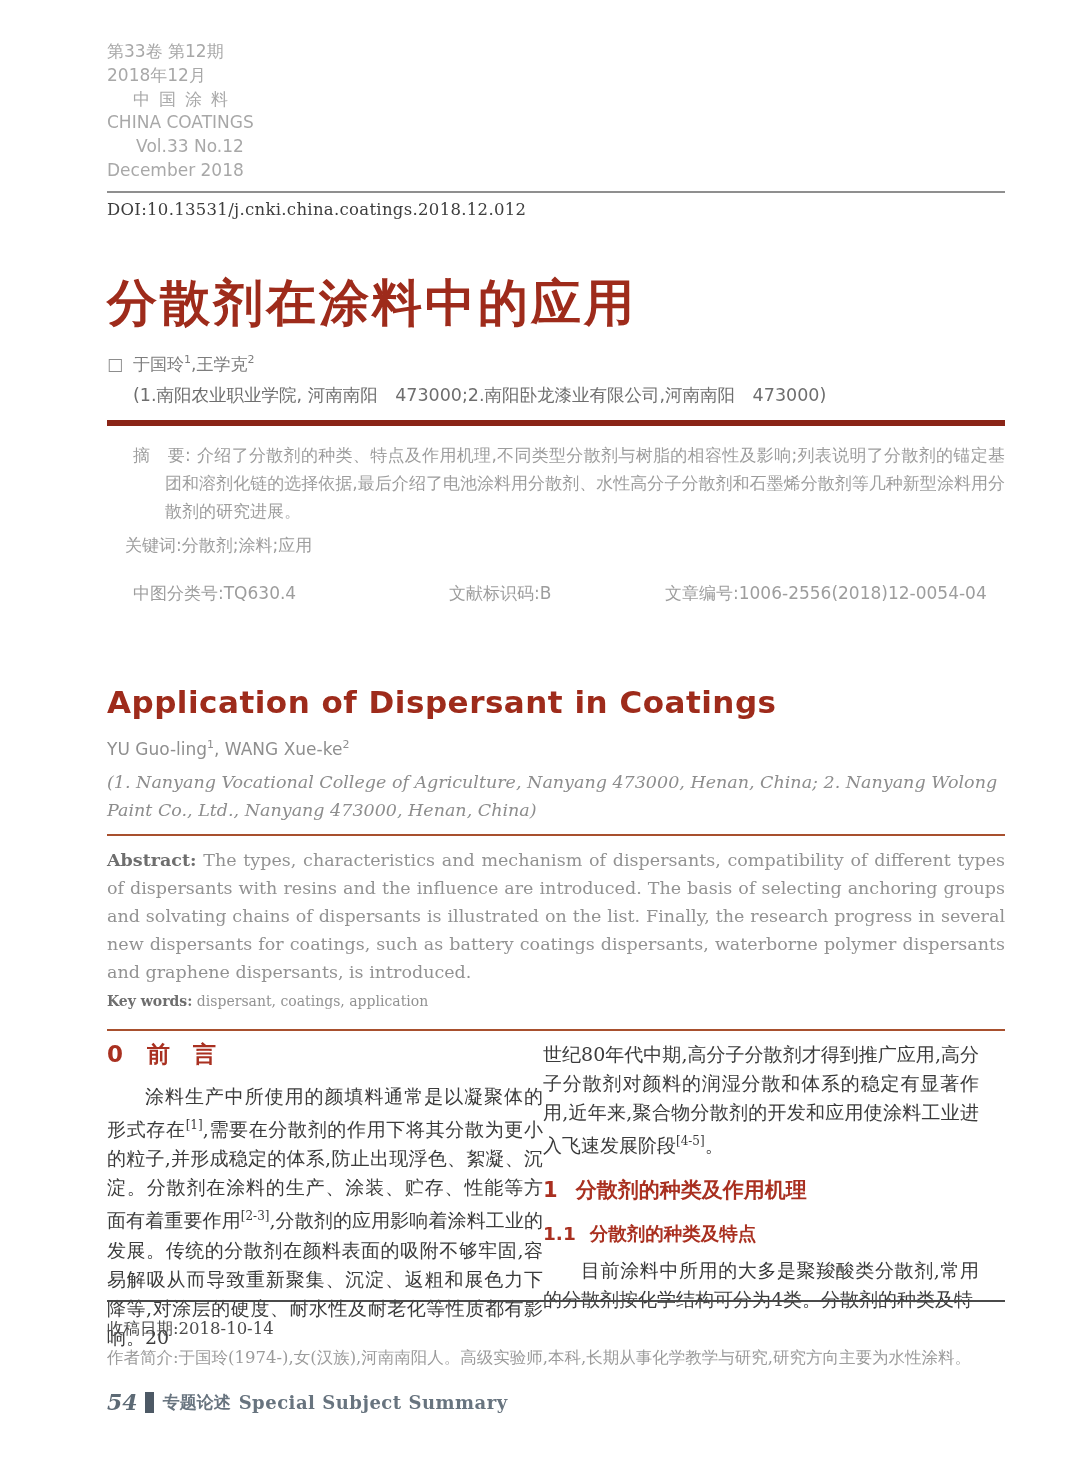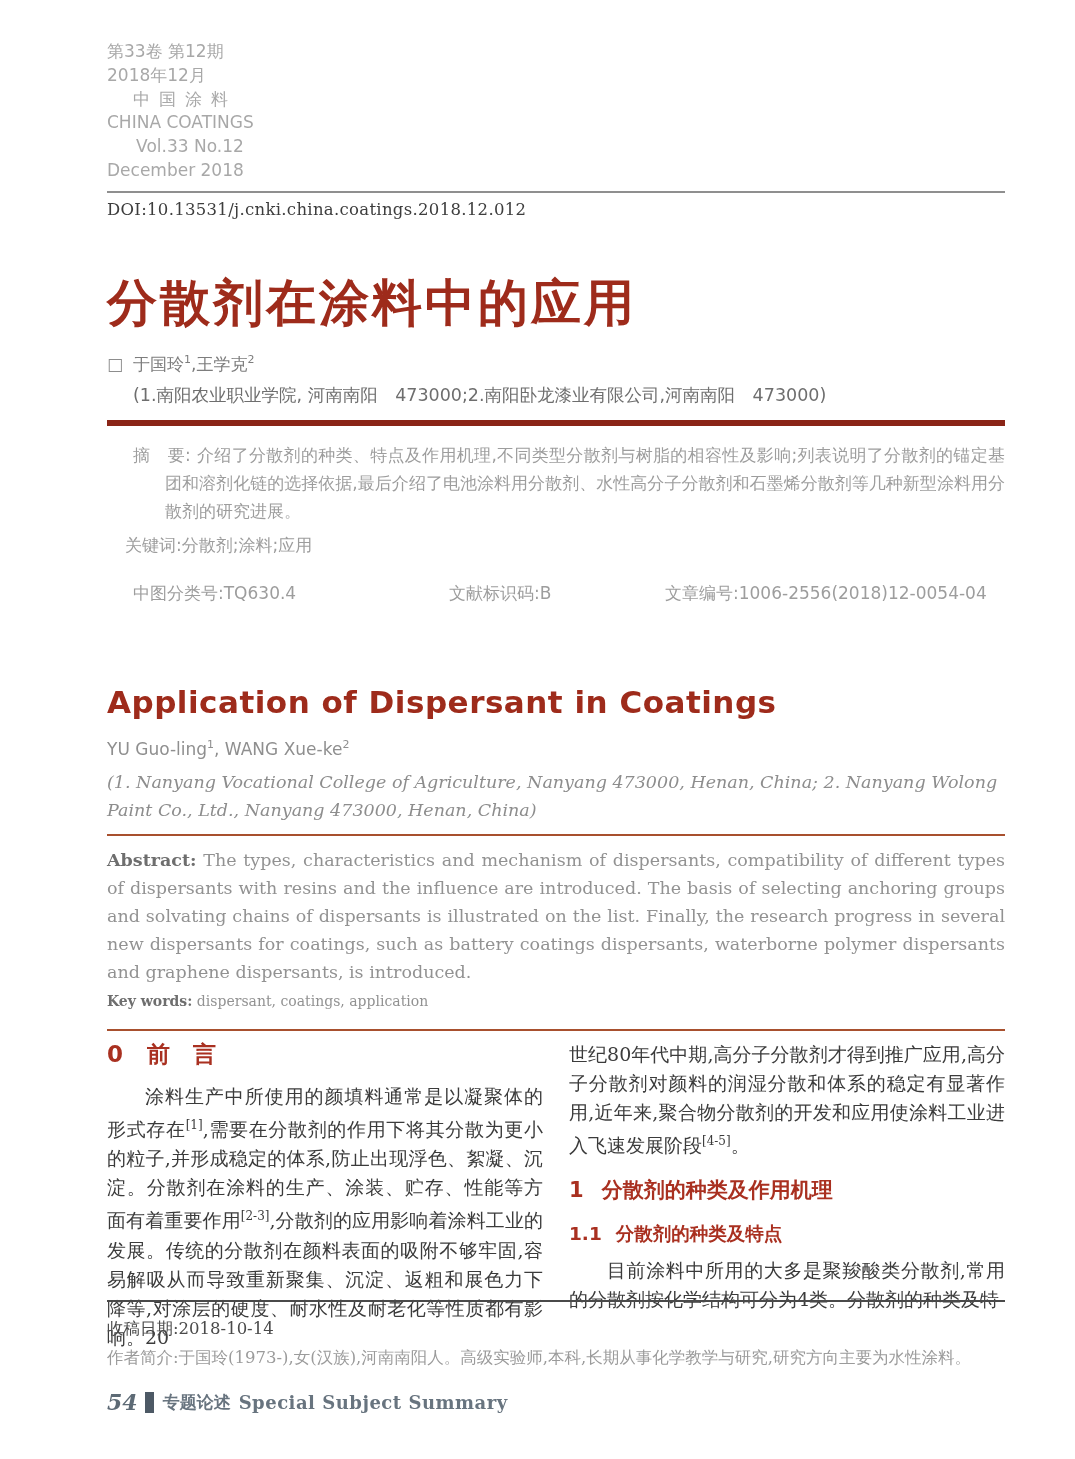--- a/index.html
+++ b/index.html
@@ -57,21 +57,21 @@
   .en-affil { margin-top:9px; font-style:italic; color:#8d8d8d;
     font-size:17.5px; line-height:28px; }
   .thin-rule { border-top:2px solid #a8502e; margin-top:10px; }
   .en-abstract { margin-top:10px; color:#929292; font-size:17.5px;
     line-height:28px; text-align:justify; }
   .en-abstract b, .en-kw b { color:#6e6e6e; }
   .en-kw { margin-top:1px; color:#929292; font-size:14px; line-height:28px; }
   .thin-rule2 { border-top:2px solid #a8502e; margin-top:14px; }
 
   
-  .columns { display:flex; gap:26px; }
+  .columns { display:flex; }
   .col { width:436px; font-size:19px; line-height:29px; text-align:justify; color:#3b3b3b; }
   .sec-h1 { font-family:"DejaVu Sans","Liberation Sans",sans-serif; font-weight:bold;
     color:#a93020; font-size:23px; margin-bottom:13px; }
   .sec-h1 .num { margin-right:24px; }
   .sec-h2 { font-family:"DejaVu Sans","Liberation Sans",sans-serif; font-weight:bold;
     color:#a93020; font-size:21px; margin:16px 0 10px 0; }
   .sec-h2 .num { margin-right:18px; }
   .sec-h3 { font-family:"DejaVu Sans","Liberation Sans",sans-serif; font-weight:bold;
     color:#a93020; font-size:18.5px; margin:14px 0 8px 0; }
   .sec-h3 .num { margin-right:14px; }
@@ -159,21 +159,21 @@
         <div class="sec-h2"><span class="num">1</span><span>分散剂的种类及作用机理</span></div>
         <div class="sec-h3"><span class="num">1.1</span><span>分散剂的种类及特点</span></div>
         <p class="indent">目前涂料中所用的大多是聚羧酸类分散剂,常用的分散剂按化学结构可分为4类。分散剂的种类及特</p>
       </div>
     </div>
   </div>
 
   <div class="abs" style="top:1300px;">
     <div class="footnote-rule"></div>
     <div class="fn-received"><span>收稿日期:</span><span>2018-10-14</span></div>
-    <div class="fn-bio"><span>作者简介:</span><span>于国玲(1973-),女(汉族),河南南阳人。高级实验师,本科,长期从事化学教学与研究,研究方向主要为水性涂料。</span></div>
+    <div class="fn-bio"><span>作者简介:</span><span>于国玲(1974-),女(汉族),河南南阳人。高级实验师,本科,长期从事化学教学与研究,研究方向主要为水性涂料。</span></div>
   </div>
 
   <div class="abs footer" style="top:1389px;">
     <span class="pg-num">54</span>
     <span class="pg-bar"></span>
     <span class="sec-cn">专题论述</span>
     <span class="sec-en">Special Subject Summary</span>
   </div>
 
 </div>

